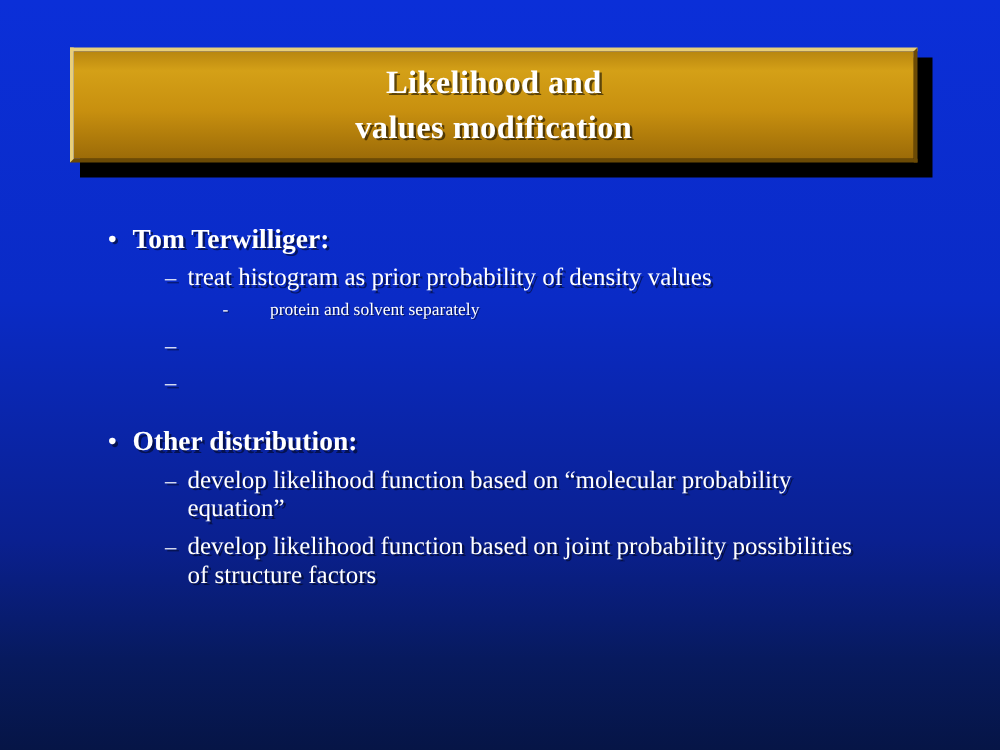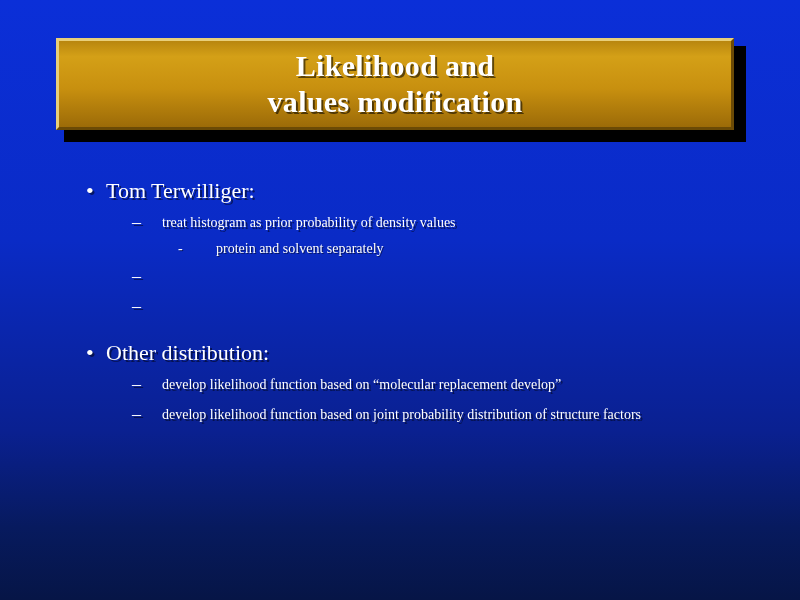--- a/index.html
+++ b/index.html
@@ -48,21 +48,21 @@
     border-bottom: 3px solid #6b4a05;
     box-sizing: border-box;
     display: flex;
     flex-direction: column;
     align-items: center;
     justify-content: center;
   }
   .title-line {
     color: #ffffff;
     font-weight: bold;
-    font-size: 30px;
+    font-size: 26px;
     line-height: 36px;
     text-align: left;
     text-shadow: 2px 2px 0 rgba(0,0,0,0.55);
     letter-spacing: 0.3px;
   }
   
   .body {
     position: absolute;
     left: 86px;
     top: 168px;
@@ -77,46 +77,45 @@
     color: #ffffff;
     font-size: 22px;
     line-height: 26px;
     width: 20px;
     flex: 0 0 20px;
     text-align: left;
     text-shadow: 2px 2px 0 rgba(0,0,0,0.5);
   }
   .lvl1 .txt {
     color: #ffffff;
-    font-weight: normal;
+    font-weight: bold;
     font-size: 22px;
     line-height: 26px;
     text-shadow: 2px 2px 0 rgba(0,0,0,0.5);
   }
   .lvl2 {
     display: flex;
     align-items: flex-start;
     margin-top: 7px;
     margin-left: 46px;
   }
   .lvl2 .dash {
     color: #ffffff;
     font-size: 18px;
     line-height: 23px;
     width: 18px;
     flex: 0 0 18px;
     text-shadow: 2px 2px 0 rgba(0,0,0,0.5);
   }
   .lvl2 .txt {
     color: #ffffff;
-    font-size: 14px;
+    font-size: 20px;
     line-height: 23px;
     max-width: 540px;
     text-shadow: 2px 2px 0 rgba(0,0,0,0.5);
-    margin-left: 12px;
   }
   .lvl3 {
     display: flex;
     align-items: flex-start;
     margin-top: 6px;
     margin-left: 92px;
   }
   .lvl3 .dash {
     color: #ffffff;
     font-size: 14px;
@@ -176,22 +175,22 @@
 
     <div class="group-gap"></div>
 
     <div class="lvl1">
       <span class="bullet">•</span>
       <span class="txt">Other distribution:</span>
     </div>
 
     <div class="lvl2">
       <span class="dash">–</span>
-      <span class="txt">develop likelihood function based on “molecular replacement develop”</span>
+      <span class="txt">develop likelihood function based on “molecular probability equation”</span>
     </div>
 
     <div class="lvl2">
       <span class="dash">–</span>
-      <span class="txt">develop likelihood function based on joint probability distribution of structure factors</span>
+      <span class="txt">develop likelihood function based on joint probability possibilities of structure factors</span>
     </div>
 
   </div>
 </div>
 
 </body></html>

